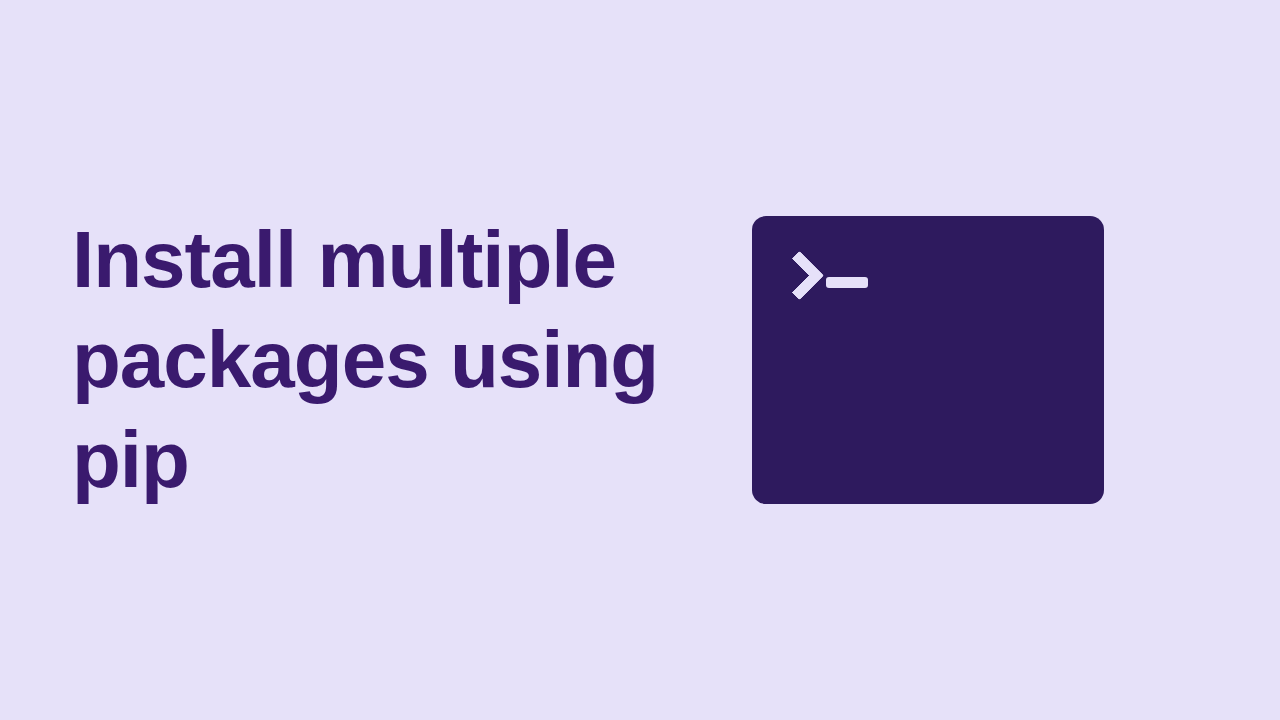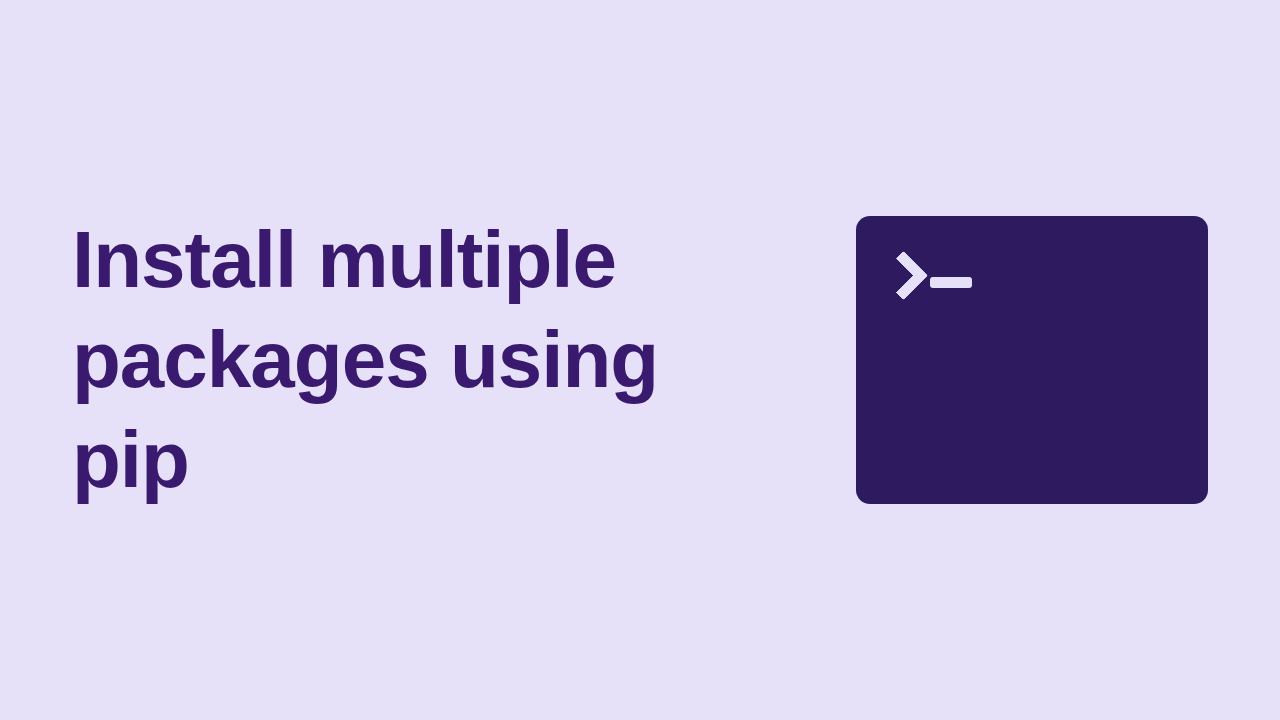--- a/index.html
+++ b/index.html
@@ -13,21 +13,20 @@
       background-color: #E6E1F9;
       font-family: -apple-system, BlinkMacSystemFont, 'Segoe UI', Arial, sans-serif;
       display: flex;
       align-items: center;
       padding: 0 72px;
       overflow: hidden;
     }
     .content {
       display: flex;
       align-items: center;
-      justify-content: space-between;
       width: 100%;
     }
     .heading {
       font-size: 80px;
       font-weight: 800;
       color: #3A1A6E;
       line-height: 1.25;
       max-width: 680px;
       letter-spacing: -1px;
     }

